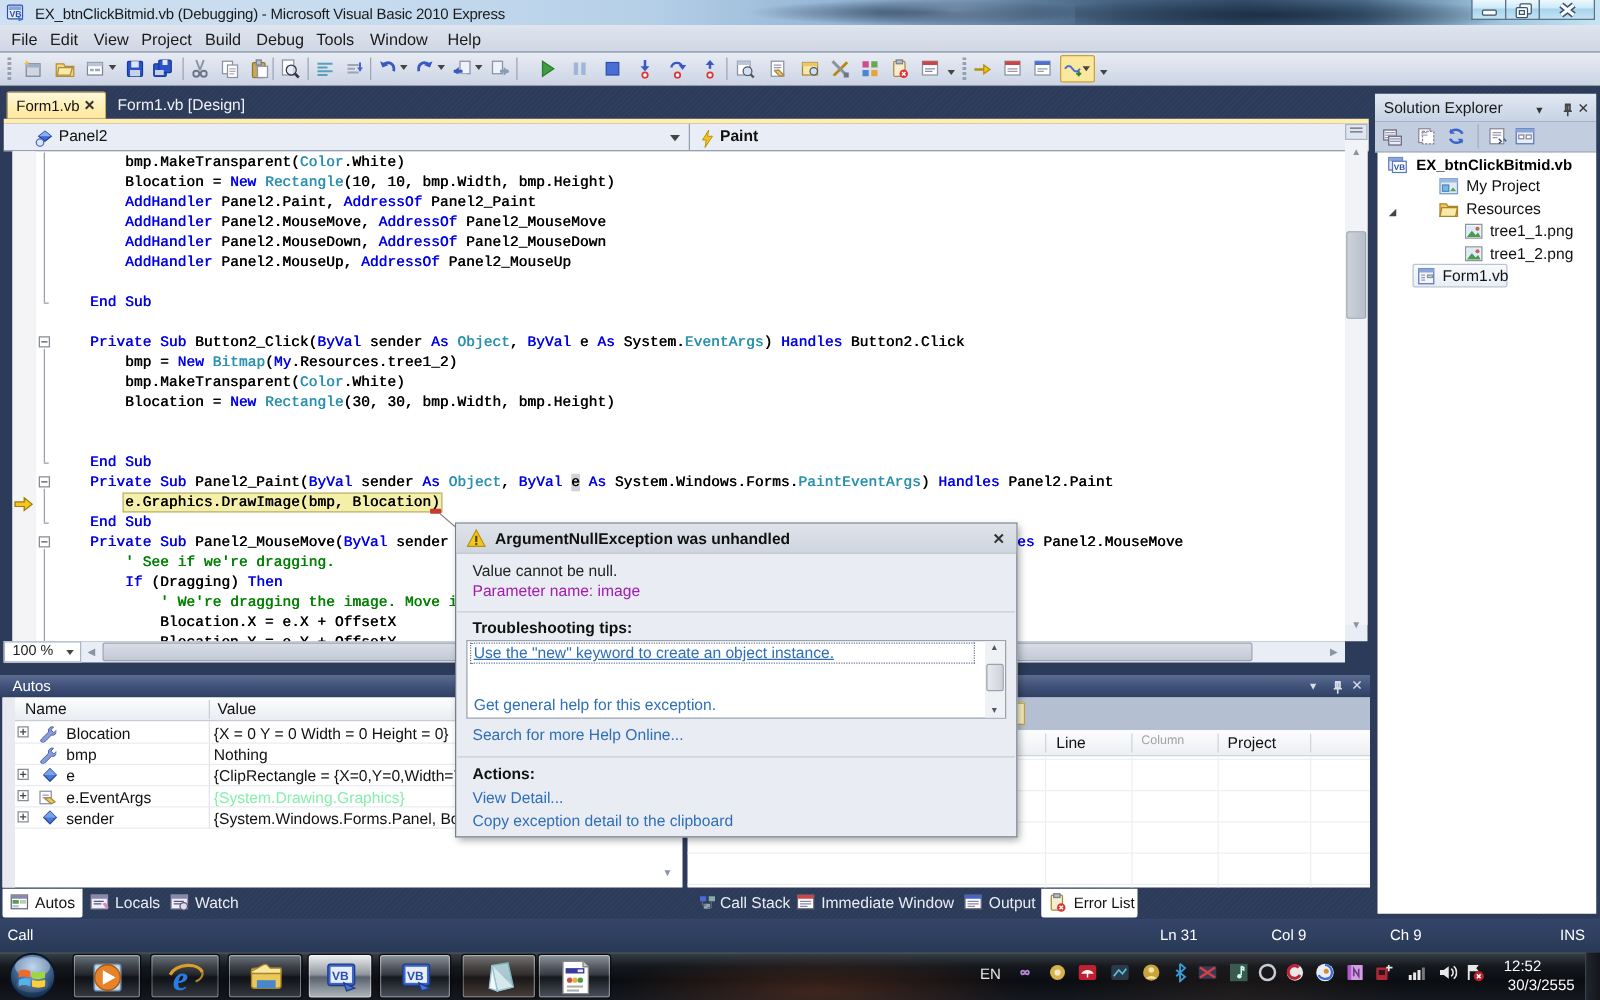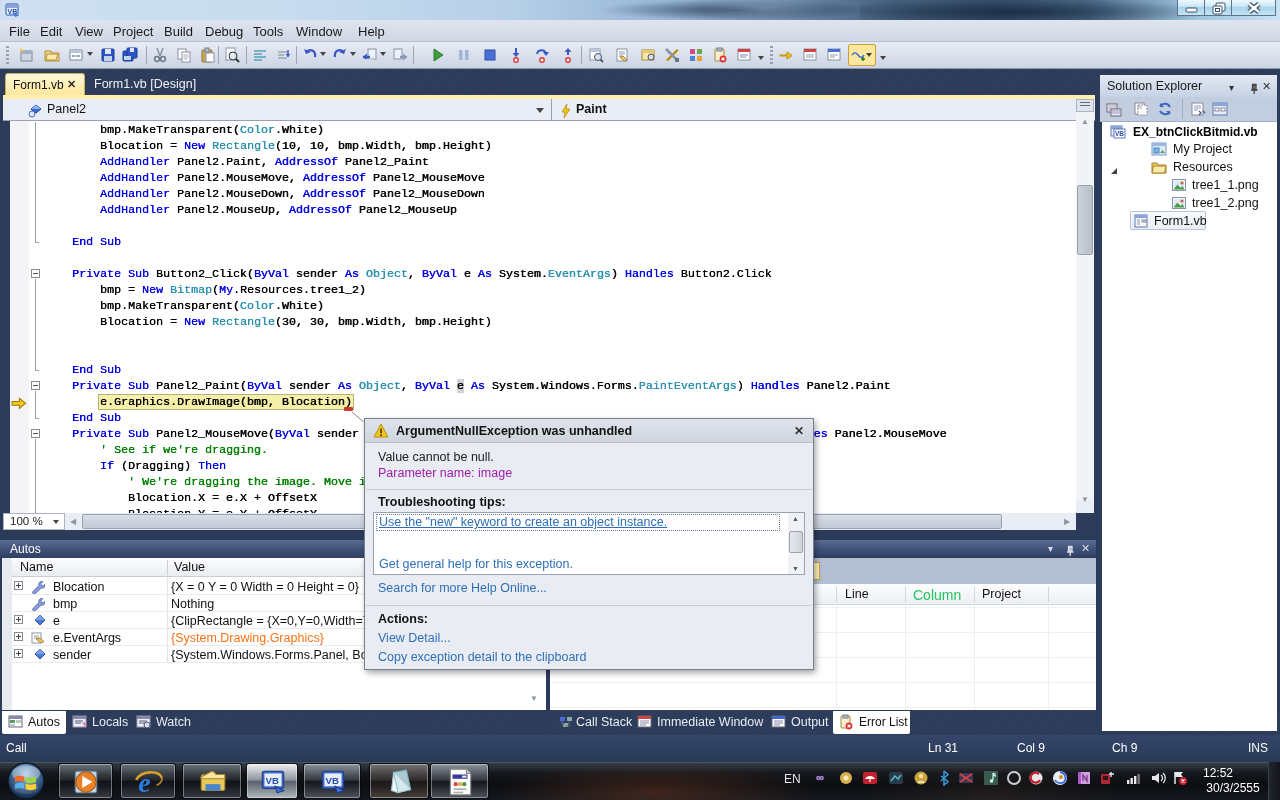--- a/index.html
+++ b/index.html
@@ -14,20 +14,21 @@
   <div class="a" style="left:600px;top:0;width:280px;height:20px;background:radial-gradient(ellipse at 50% 50%,rgba(28,46,70,.72),rgba(28,46,70,0) 72%)"></div>
   <div class="a" style="left:860px;top:0;width:340px;height:20px;background:radial-gradient(ellipse at 45% 60%,rgba(22,38,60,.8),rgba(22,38,60,0) 78%)"></div>
   <div class="a" style="left:700px;top:0;width:130px;height:20px;background:radial-gradient(ellipse at 50% 40%,rgba(150,175,205,.5),rgba(150,175,205,0) 70%)"></div>
 </div>
 <div class="a" style="left:5px;top:2px;width:17px;height:15px"><svg width="16" height="16" viewBox="0 0 16 16">
         <rect x="1" y="2" width="12" height="11" rx="1" fill="#e8eef8" stroke="#2a50b0"></rect>
         <rect x="2" y="3" width="10" height="3" fill="#8aa6d8"></rect>
         <text x="2.5" y="11.5" font-family="Liberation Sans" font-size="7" font-weight="bold" fill="#2a50b0">VB</text>
         <path d="M9 11l5 2.5-4 1.5z" fill="#4a76d8"></path>
       </svg></div>
+<div class="a" style="left:28px;top:4px;font-size:12px;letter-spacing:-0.18px;color:#1a1a1a">EX_btnClickBitmid.vb (Debugging) - Microsoft Visual Basic 2010 Express</div>
 <div class="a" style="left:1177px;top:0px;width:28px;height:16px;background:linear-gradient(#eef8fd,#cfeaf8 40%,#a8d4ec 50%,#c2e4f4);border:1px solid #5f7288;border-top:none;border-radius:0 0 0 0 0 4px;overflow:hidden"><svg width="27" height="17">
         <rect x="8" y="8" width="11" height="4" rx="1" fill="#fdfeff" stroke="#39536b"></rect>
       </svg></div>
 <div class="a" style="left:1204px;top:0px;width:28px;height:16px;background:linear-gradient(#eef8fd,#cfeaf8 40%,#a8d4ec 50%,#c2e4f4);border:1px solid #5f7288;border-top:none;border-radius:0 0 0;overflow:hidden"><svg width="27" height="17">
         <rect x="11" y="3" width="9" height="8" rx="1" fill="#fdfeff" stroke="#39536b"></rect>
         <rect x="8" y="6" width="9" height="8" rx="1" fill="#fdfeff" stroke="#39536b"></rect>
         <rect x="10.5" y="8.5" width="4" height="3" fill="none" stroke="#39536b"></rect>
       </svg></div>
 <div class="a" style="left:1231px;top:0px;width:45px;height:16px;background:linear-gradient(#eef8fd,#cfeaf8 40%,#a8d4ec 50%,#c2e4f4);border:1px solid #5f7288;border-top:none;border-radius:0 0 4px 0 0 0;overflow:hidden"><svg width="44" height="17">
         <path d="M17 4l10 8M27 4l-10 8" stroke="#39536b" stroke-width="5"></path>
@@ -353,40 +354,40 @@
         <path d="M7 1l5 5H2z" fill="#7aa0e8"></path>
       </svg></div>
 <div class="a" style="left:53px;top:580px;font-size:12.5px;color:#111">Blocation</div>
 <div class="a" style="left:53px;top:597px;font-size:12.5px;color:#111">bmp</div>
 <div class="a" style="left:53px;top:614px;font-size:12.5px;color:#111">e</div>
 <div class="a" style="left:53px;top:631px;font-size:12.5px;color:#111">e.EventArgs</div>
 <div class="a" style="left:53px;top:648px;font-size:12.5px;color:#111">sender</div>
 <div class="a" style="left:171px;top:580px;font-size:12.5px;color:#111;white-space:pre">{X = 0 Y = 0 Width = 0 Height = 0}</div>
 <div class="a" style="left:171px;top:597px;font-size:12.5px;color:#111">Nothing</div>
 <div class="a" style="left:171px;top:614px;font-size:12.5px;color:#111;white-space:nowrap">{ClipRectangle = {X=0,Y=0,Width=7...</div>
-<div class="a" style="left:171px;top:631px;font-size:12.5px;color:#f97316">{System.Drawing.Graphics}</div>
+<div class="a" style="left:171px;top:631px;font-size:12.5px;color:#86efac">{System.Drawing.Graphics}</div>
 <div class="a" style="left:171px;top:648px;font-size:12.5px;color:#111;white-space:nowrap">{System.Windows.Forms.Panel, Bor...</div>
 <div class="a" style="left:530px;top:695px;width:8px;height:8px;color:#8a94a4;font-size:8px;line-height:8px">▼</div>
 
 <div class="a" style="left:550px;top:540px;width:546px;height:18px;background:linear-gradient(#5a6c90,#41527a 50%,#2f3f63)"></div>
 <div class="a" style="left:1048px;top:543px;font-size:10px;color:#d8dde8">▾</div>
 <div class="a" style="left:1064px;top:543px;width:12px;height:12px"><svg width="12" height="12" viewBox="0 0 12 12">
         <g stroke="#d8dde8" fill="none" stroke-width="1.3">
           <path d="M4 1.5h4.5M6 1.5v5M3 7h6.5M6.2 7v4"></path>
           <path d="M4.5 2h3.5v4.5H4.5z" fill="#d8dde8" fill-opacity="0.5"></path>
         </g>
       </svg></div>
 <div class="a" style="left:1081px;top:542px;font-size:11px;color:#d8dde8">✕</div>
 <div class="a" style="left:550px;top:558px;width:546px;height:152px;background:#fff"></div>
 <div class="a" style="left:550px;top:558px;width:546px;height:26px;background:#b4c0d2"></div>
 <div class="a" style="left:806px;top:562px;width:14px;height:18px;background:#fdf2c0;border:1px solid #c8a33a"></div>
 
 <div class="a" style="left:550px;top:584px;width:546px;height:21px;background:linear-gradient(#fcfdfe,#eceff3);border-bottom:1px solid #d0d4dc"></div>
 <div class="a" style="left:845px;top:587px;font-size:12.5px;color:#111">Line</div>
-<div class="a" style="left:913px;top:587px;font-size:14px;color:#22c55e">Column</div>
+<div class="a" style="left:913px;top:587px;font-size:10px;color:#a3a3a3">Column</div>
 <div class="a" style="left:982px;top:587px;font-size:12.5px;color:#111">Project</div>
 <div class="a" style="left:836px;top:587px;width:1px;height:15px;background:#d0d4dc"></div>
 <div class="a" style="left:905px;top:587px;width:1px;height:15px;background:#d0d4dc"></div>
 <div class="a" style="left:974px;top:587px;width:1px;height:15px;background:#d0d4dc"></div>
 <div class="a" style="left:1048px;top:587px;width:1px;height:15px;background:#d0d4dc"></div>
 
 <div class="a" style="left:836px;top:605px;width:1px;height:105px;background:#edeff3"></div>
 <div class="a" style="left:905px;top:605px;width:1px;height:105px;background:#edeff3"></div>
 <div class="a" style="left:974px;top:605px;width:1px;height:105px;background:#edeff3"></div>
 <div class="a" style="left:1048px;top:605px;width:1px;height:105px;background:#edeff3"></div>

